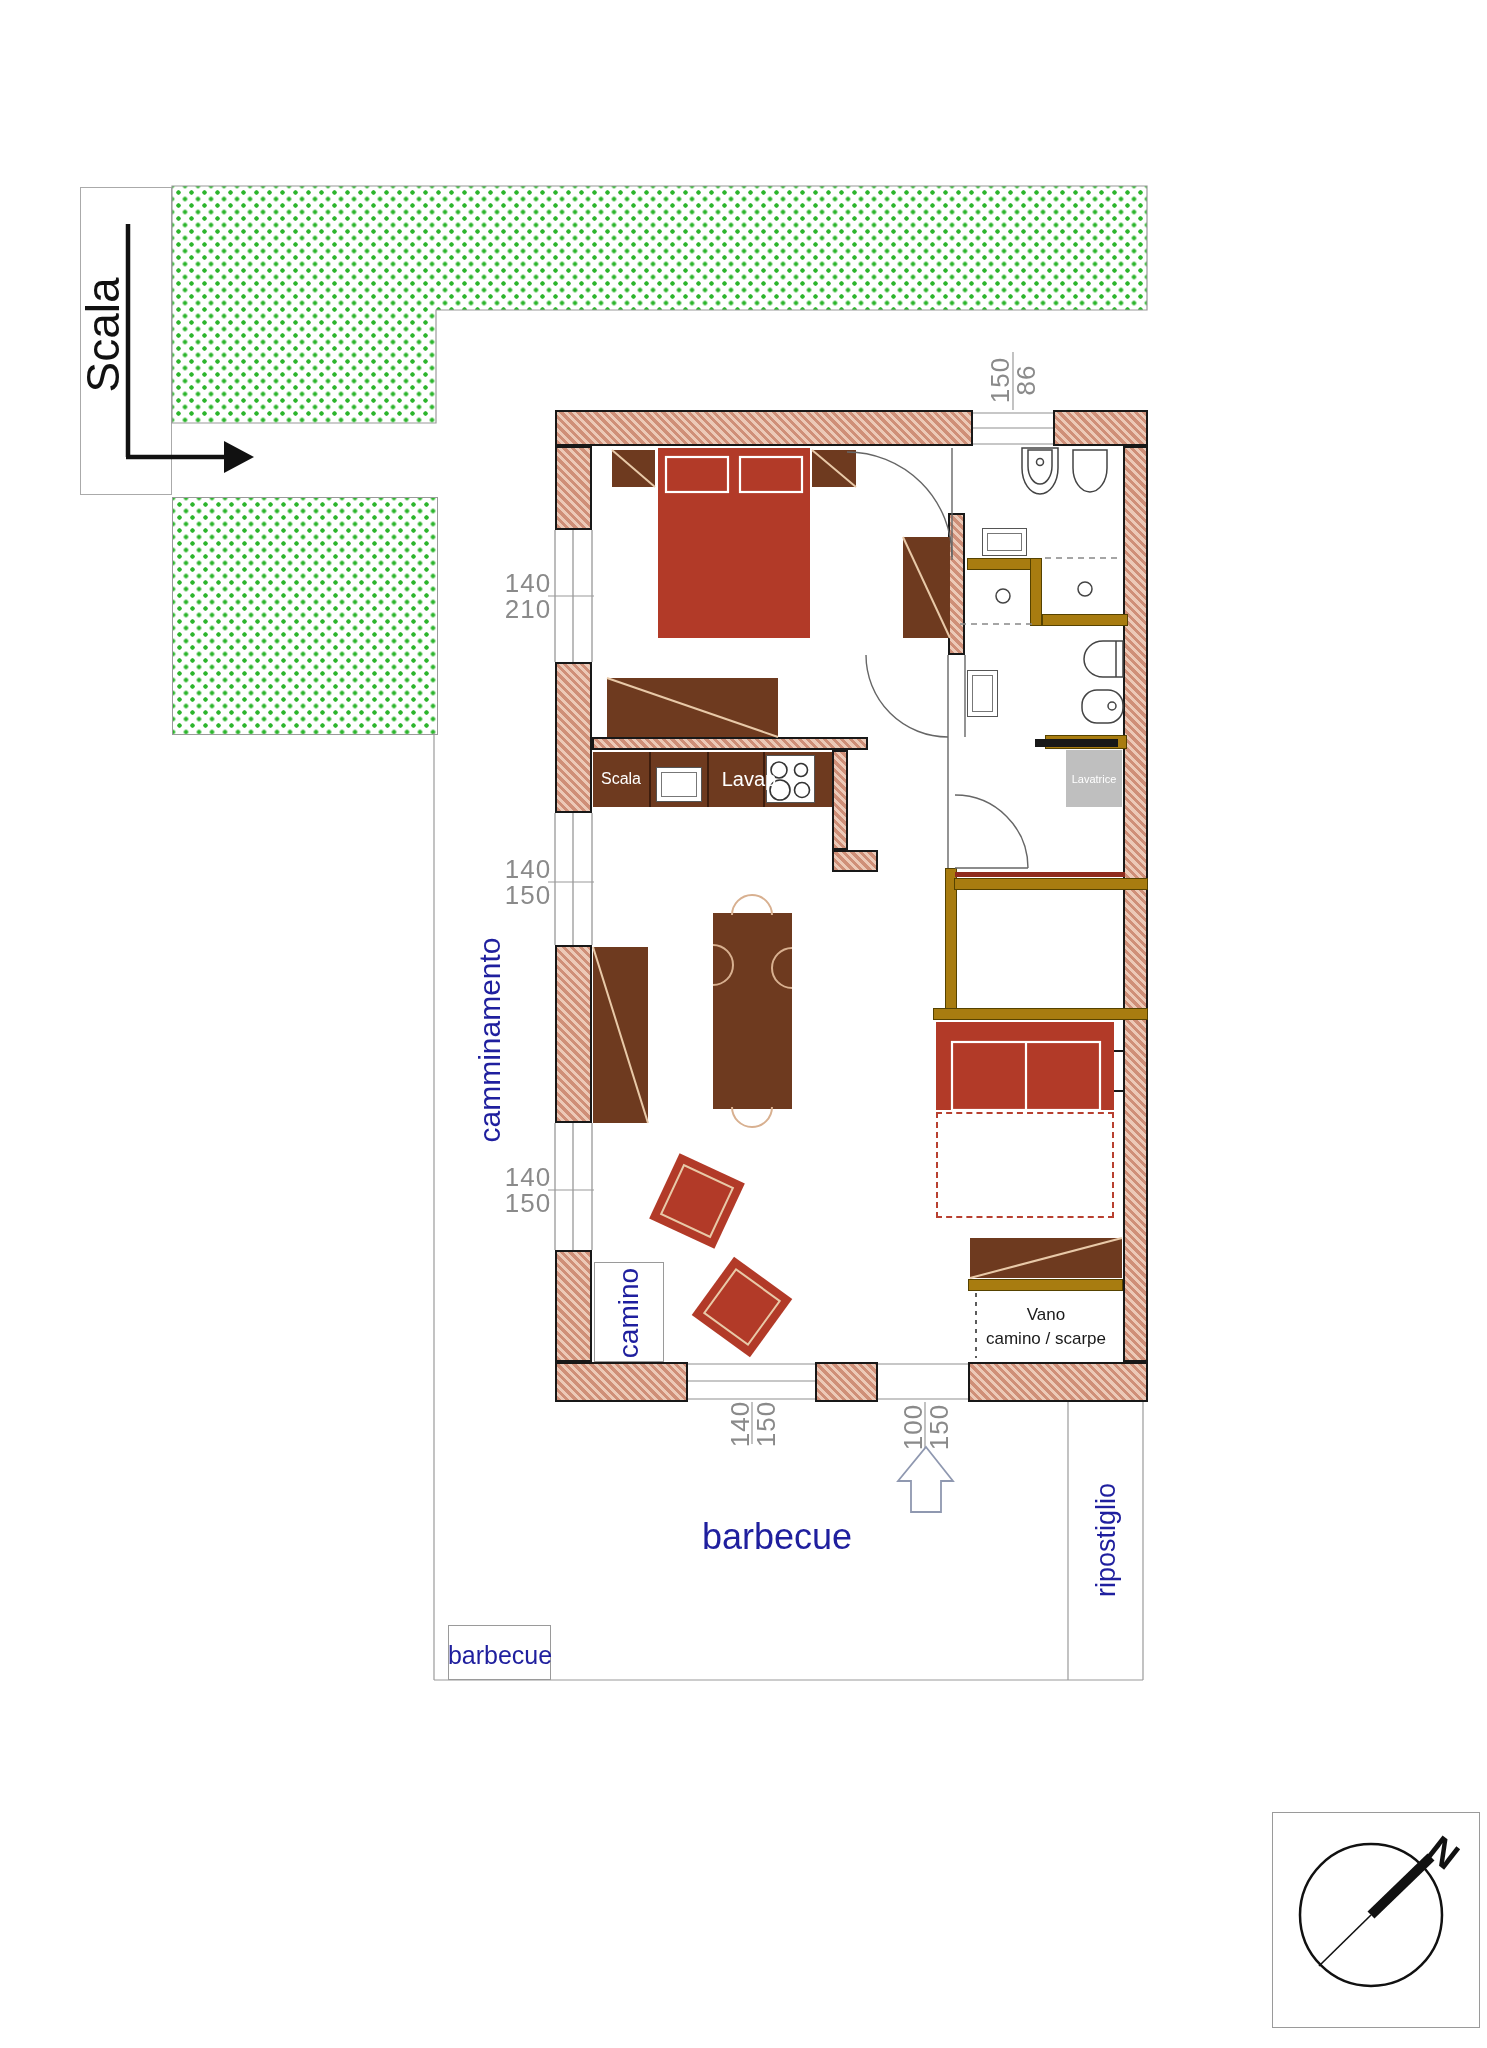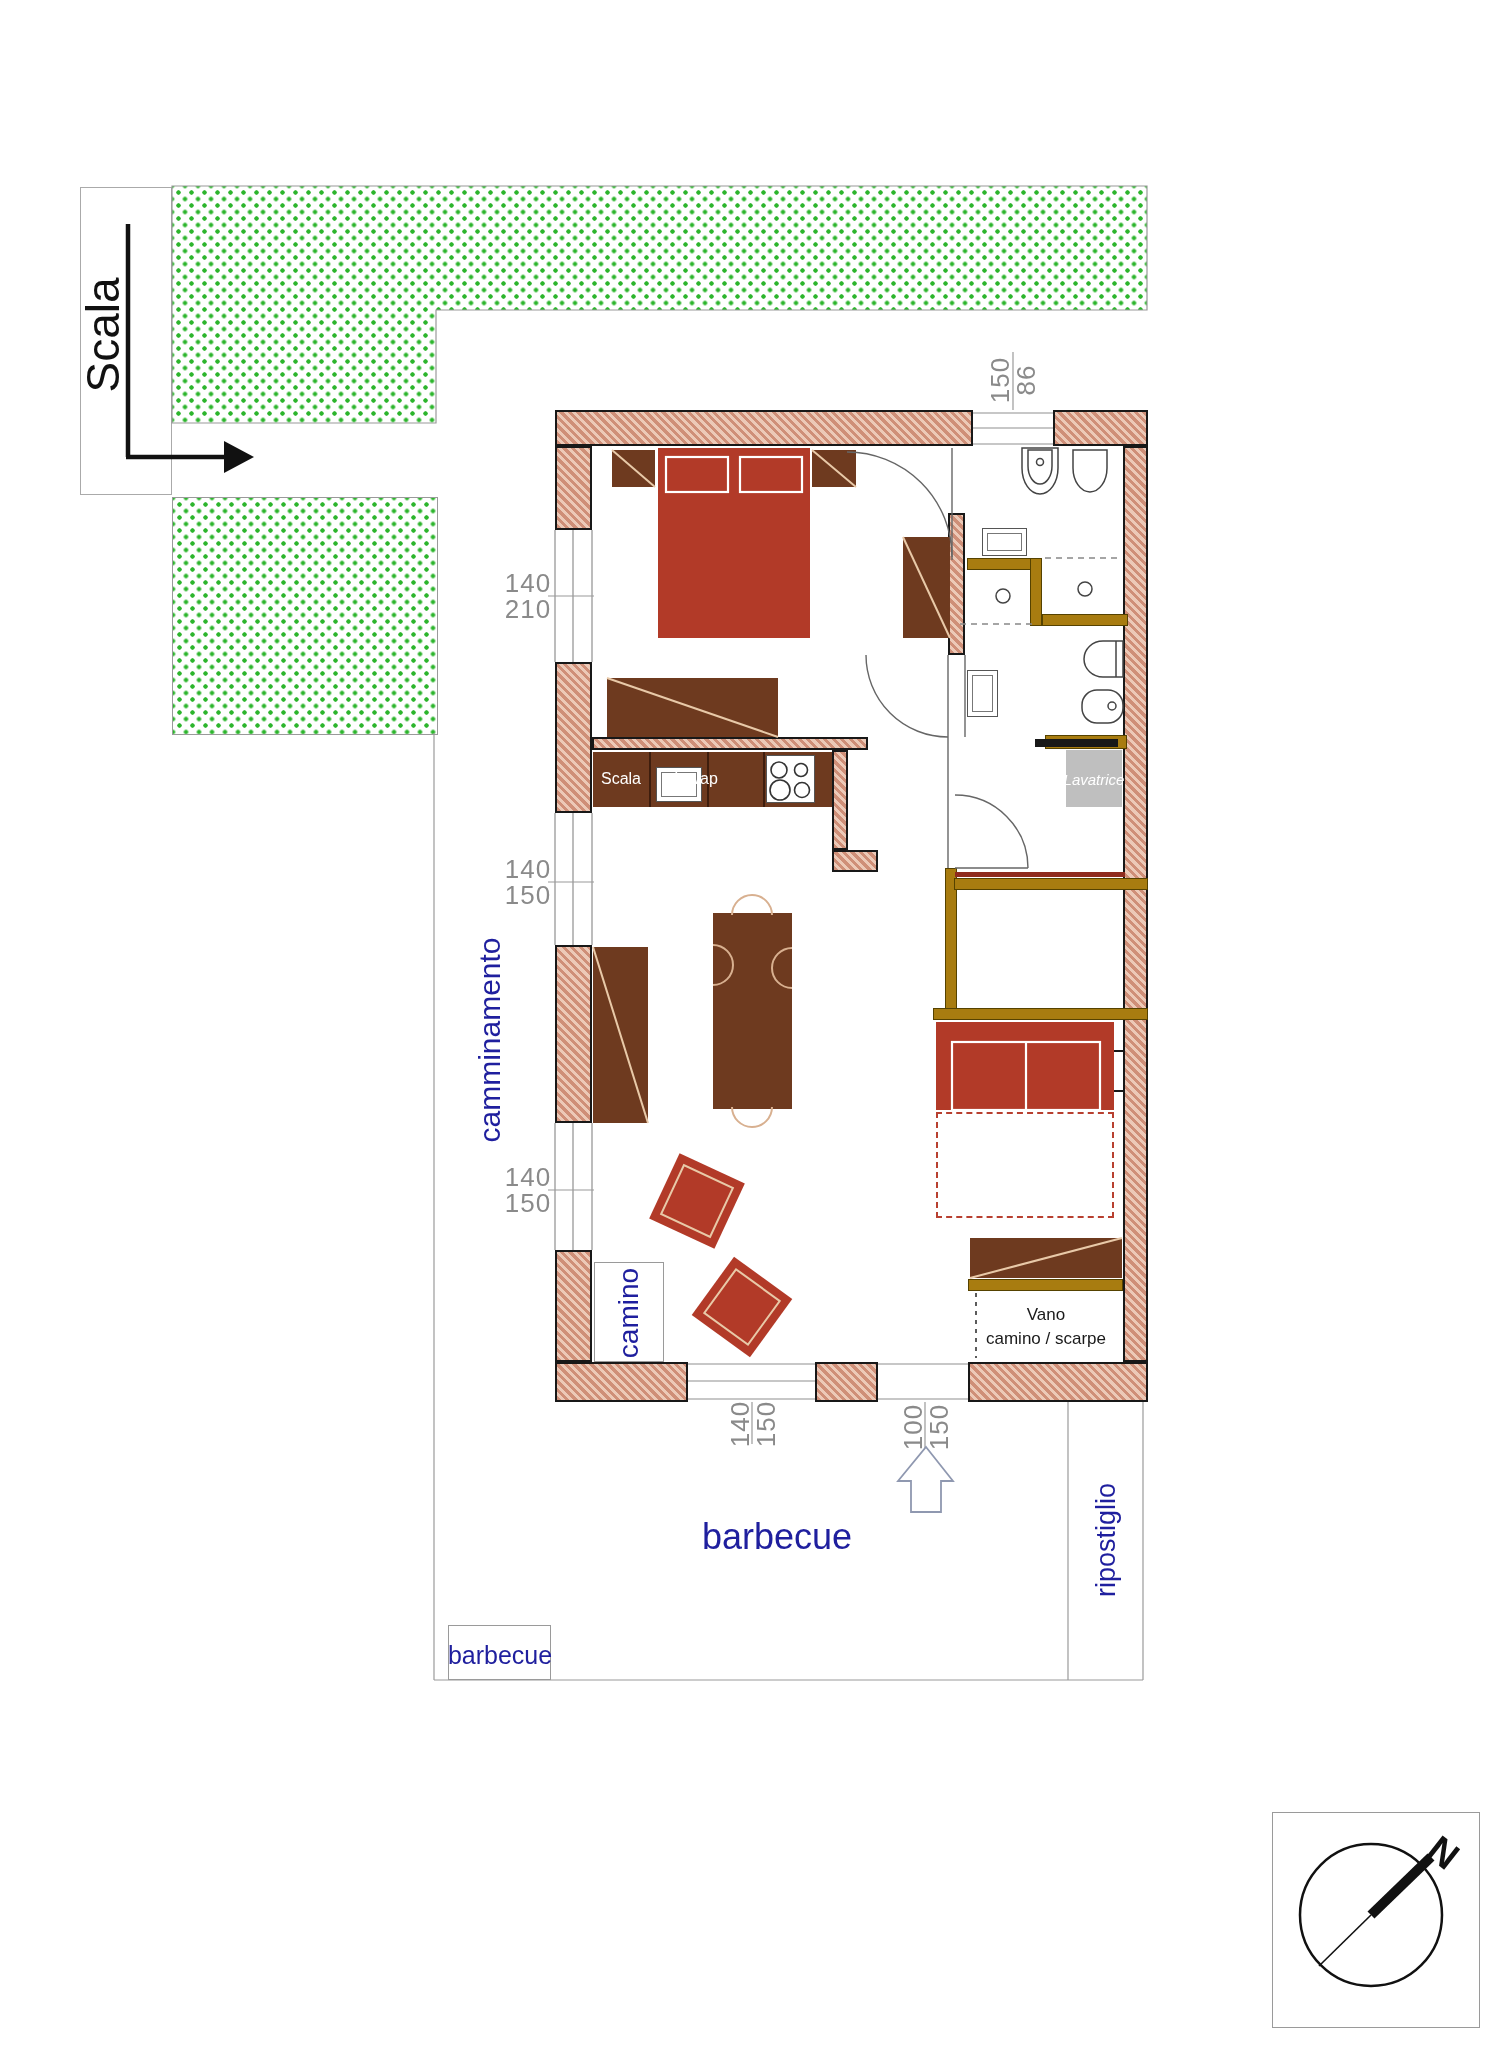--- a/index.html
+++ b/index.html
@@ -231,22 +231,22 @@
     </g>
   </svg>
 
   <div class="vctr" style="left:103px;top:335px;font-size:46px;color:#111;">Scala</div>
   <div class="vctr blue" style="left:490px;top:1040px;font-size:30px;">camminamento</div>
   <div class="vctr blue" style="left:629px;top:1313px;font-size:28px;">camino</div>
   <div class="ctr blue" style="left:777px;top:1537px;font-size:36px;">barbecue</div>
   <div class="vctr blue" style="left:1106px;top:1540px;font-size:27px;">ripostiglio</div>
   <div class="ctr blue" style="left:500px;top:1655px;font-size:25px;">barbecue</div>
   <div class="ctr wlabel" style="left:621px;top:779px;font-size:16px;">Scala</div>
-  <div class="ctr wlabel" style="left:696px;top:779px;font-size:16px;">Lavap</div>
-  <div class="ctr wlabel" style="left:1094px;top:779px;font-size:15px;font-style:italic;">Lavatrice</div>
+  <div class="ctr wlabel" style="left:749px;top:779px;font-size:20px;">Lavap</div>
+  <div class="ctr wlabel" style="left:1094px;top:779px;font-size:11px;">Lavatrice</div>
   <div class="ctr" style="left:1046px;top:1327px;font-size:17px;color:#1a1a1a;text-align:center;line-height:1.4;">
     <div>Vano</div>
     <div>camino / scarpe</div>
   </div>
   <div class="ctr" style="left:1443px;top:1853px;font-size:38px;font-weight:bold;color:#111;transform:translate(-50%,-50%) rotate(38deg);">N</div>
 
   <div class="ctr dim" style="left:528px;top:583px;">140</div>
   <div class="ctr dim" style="left:528px;top:609px;">210</div>
   <div class="ctr dim" style="left:528px;top:869px;">140</div>
   <div class="ctr dim" style="left:528px;top:895px;">150</div>

